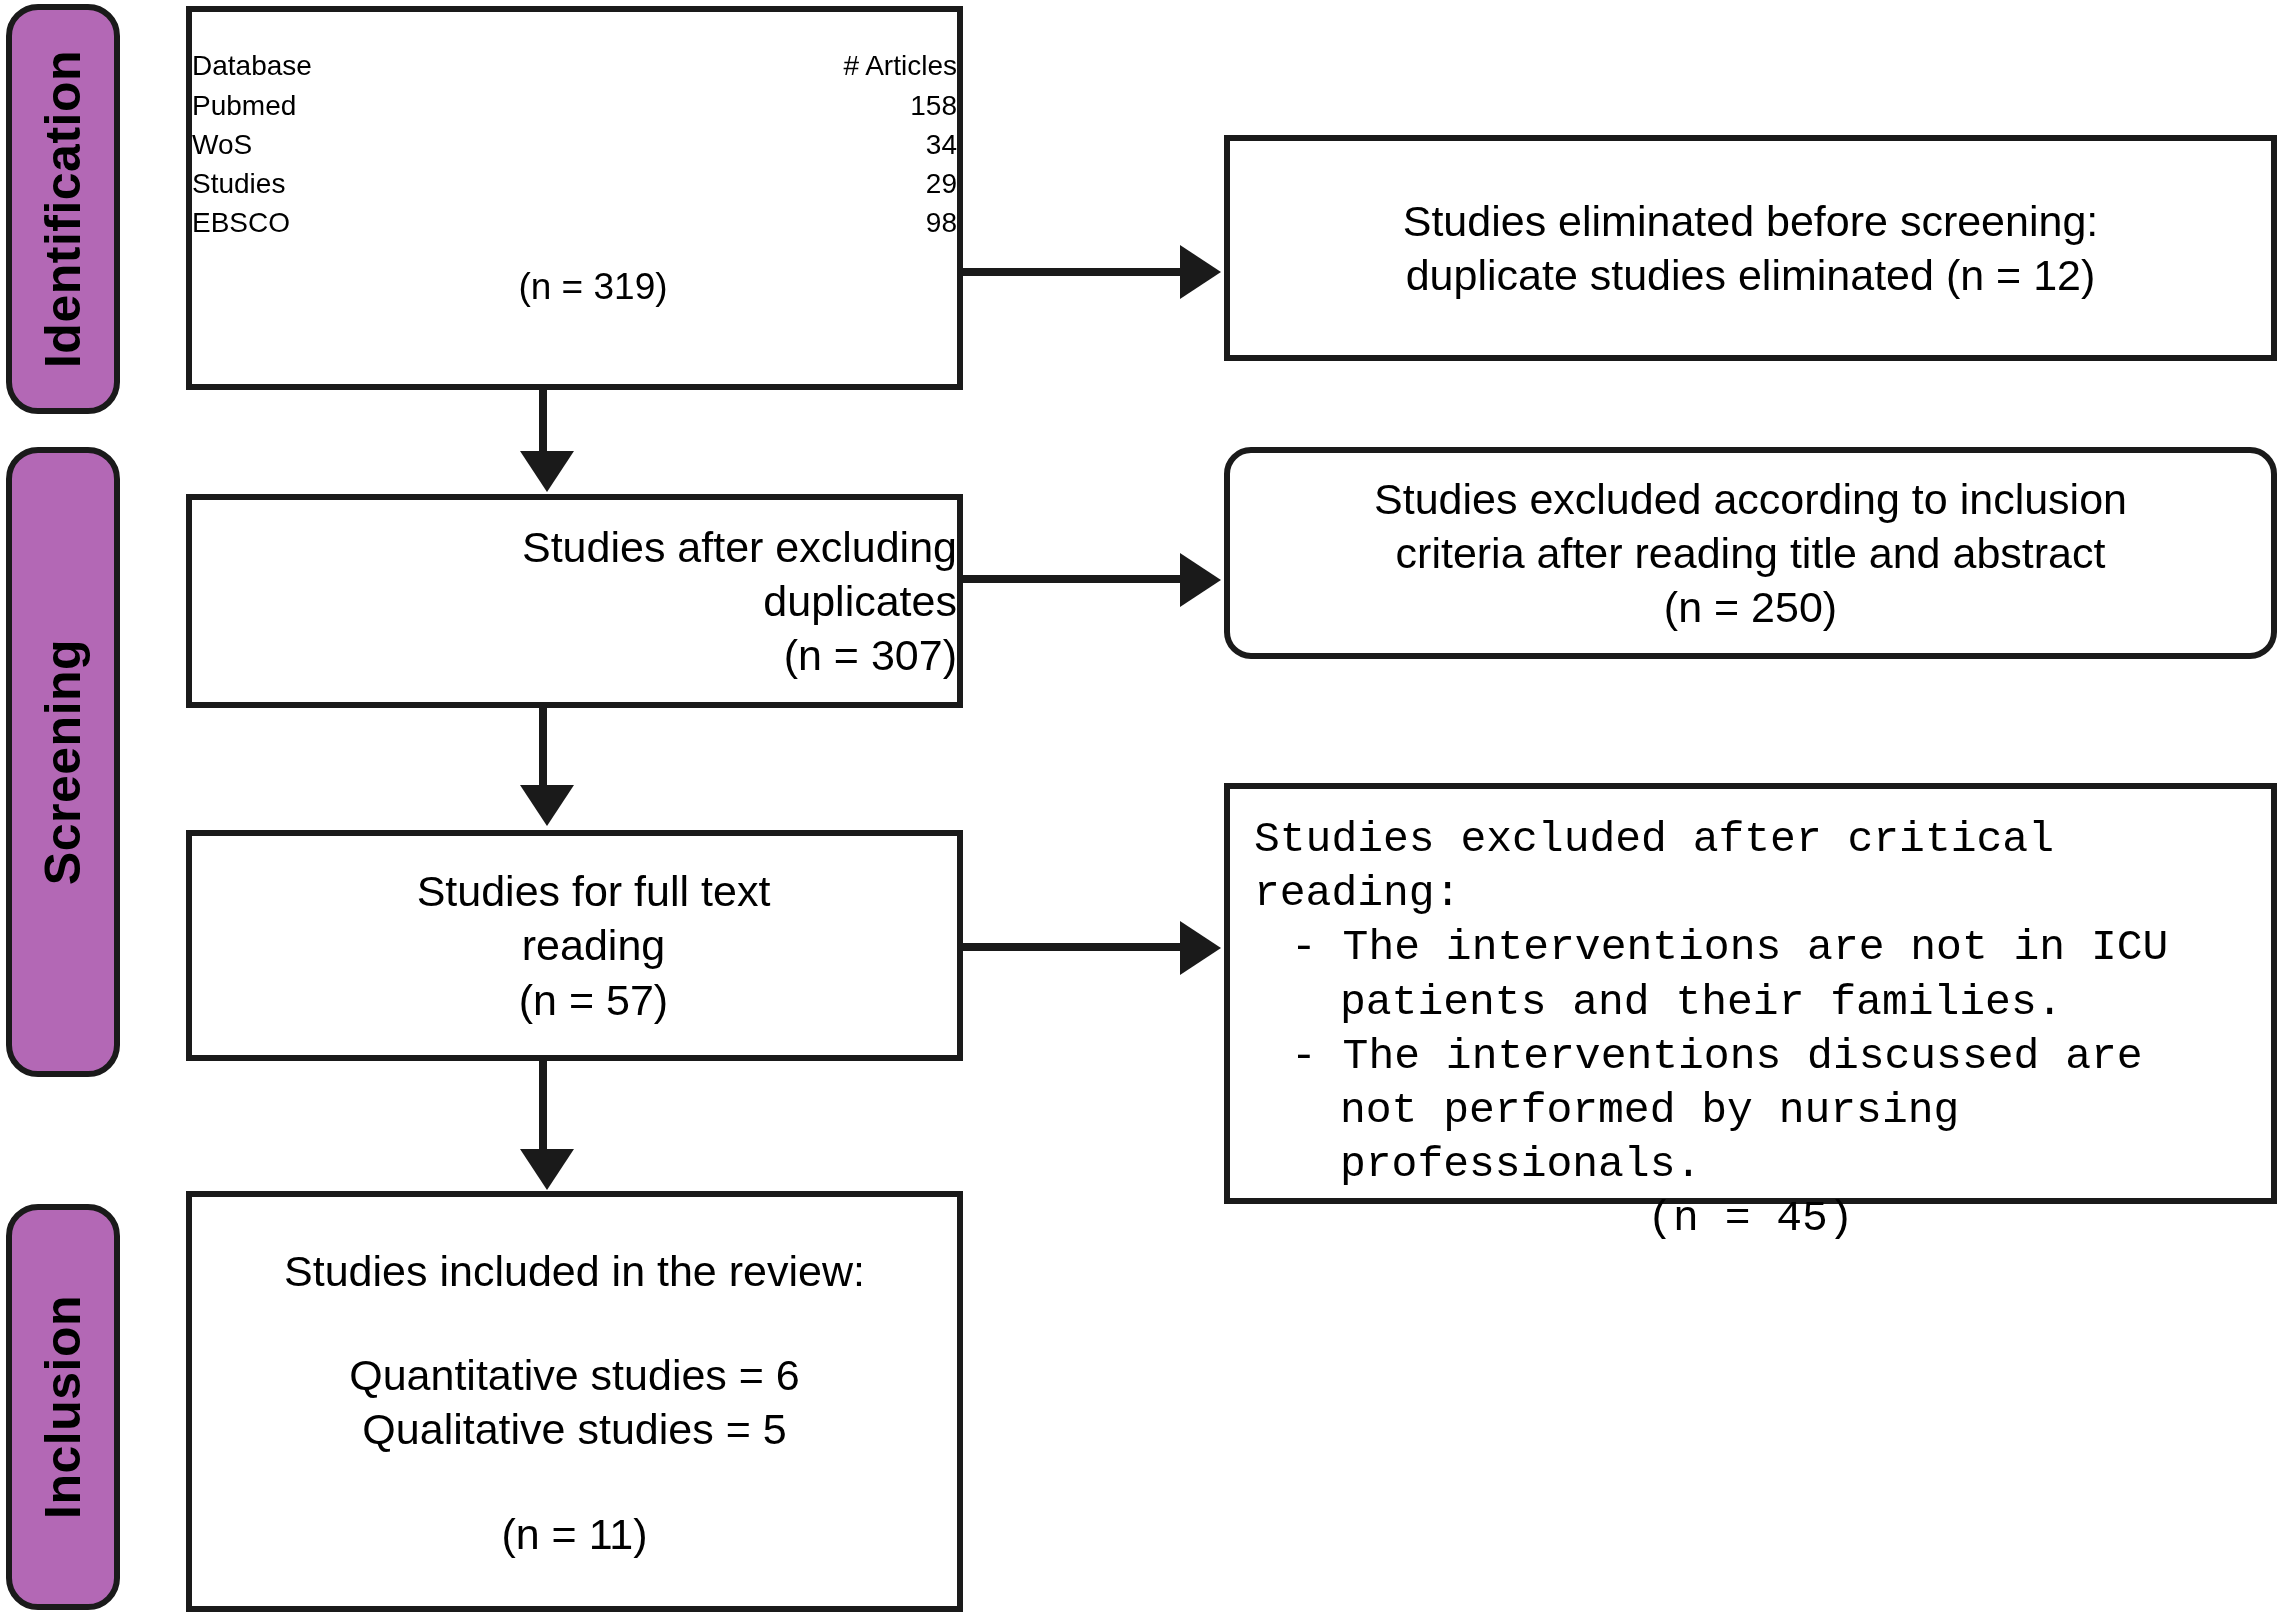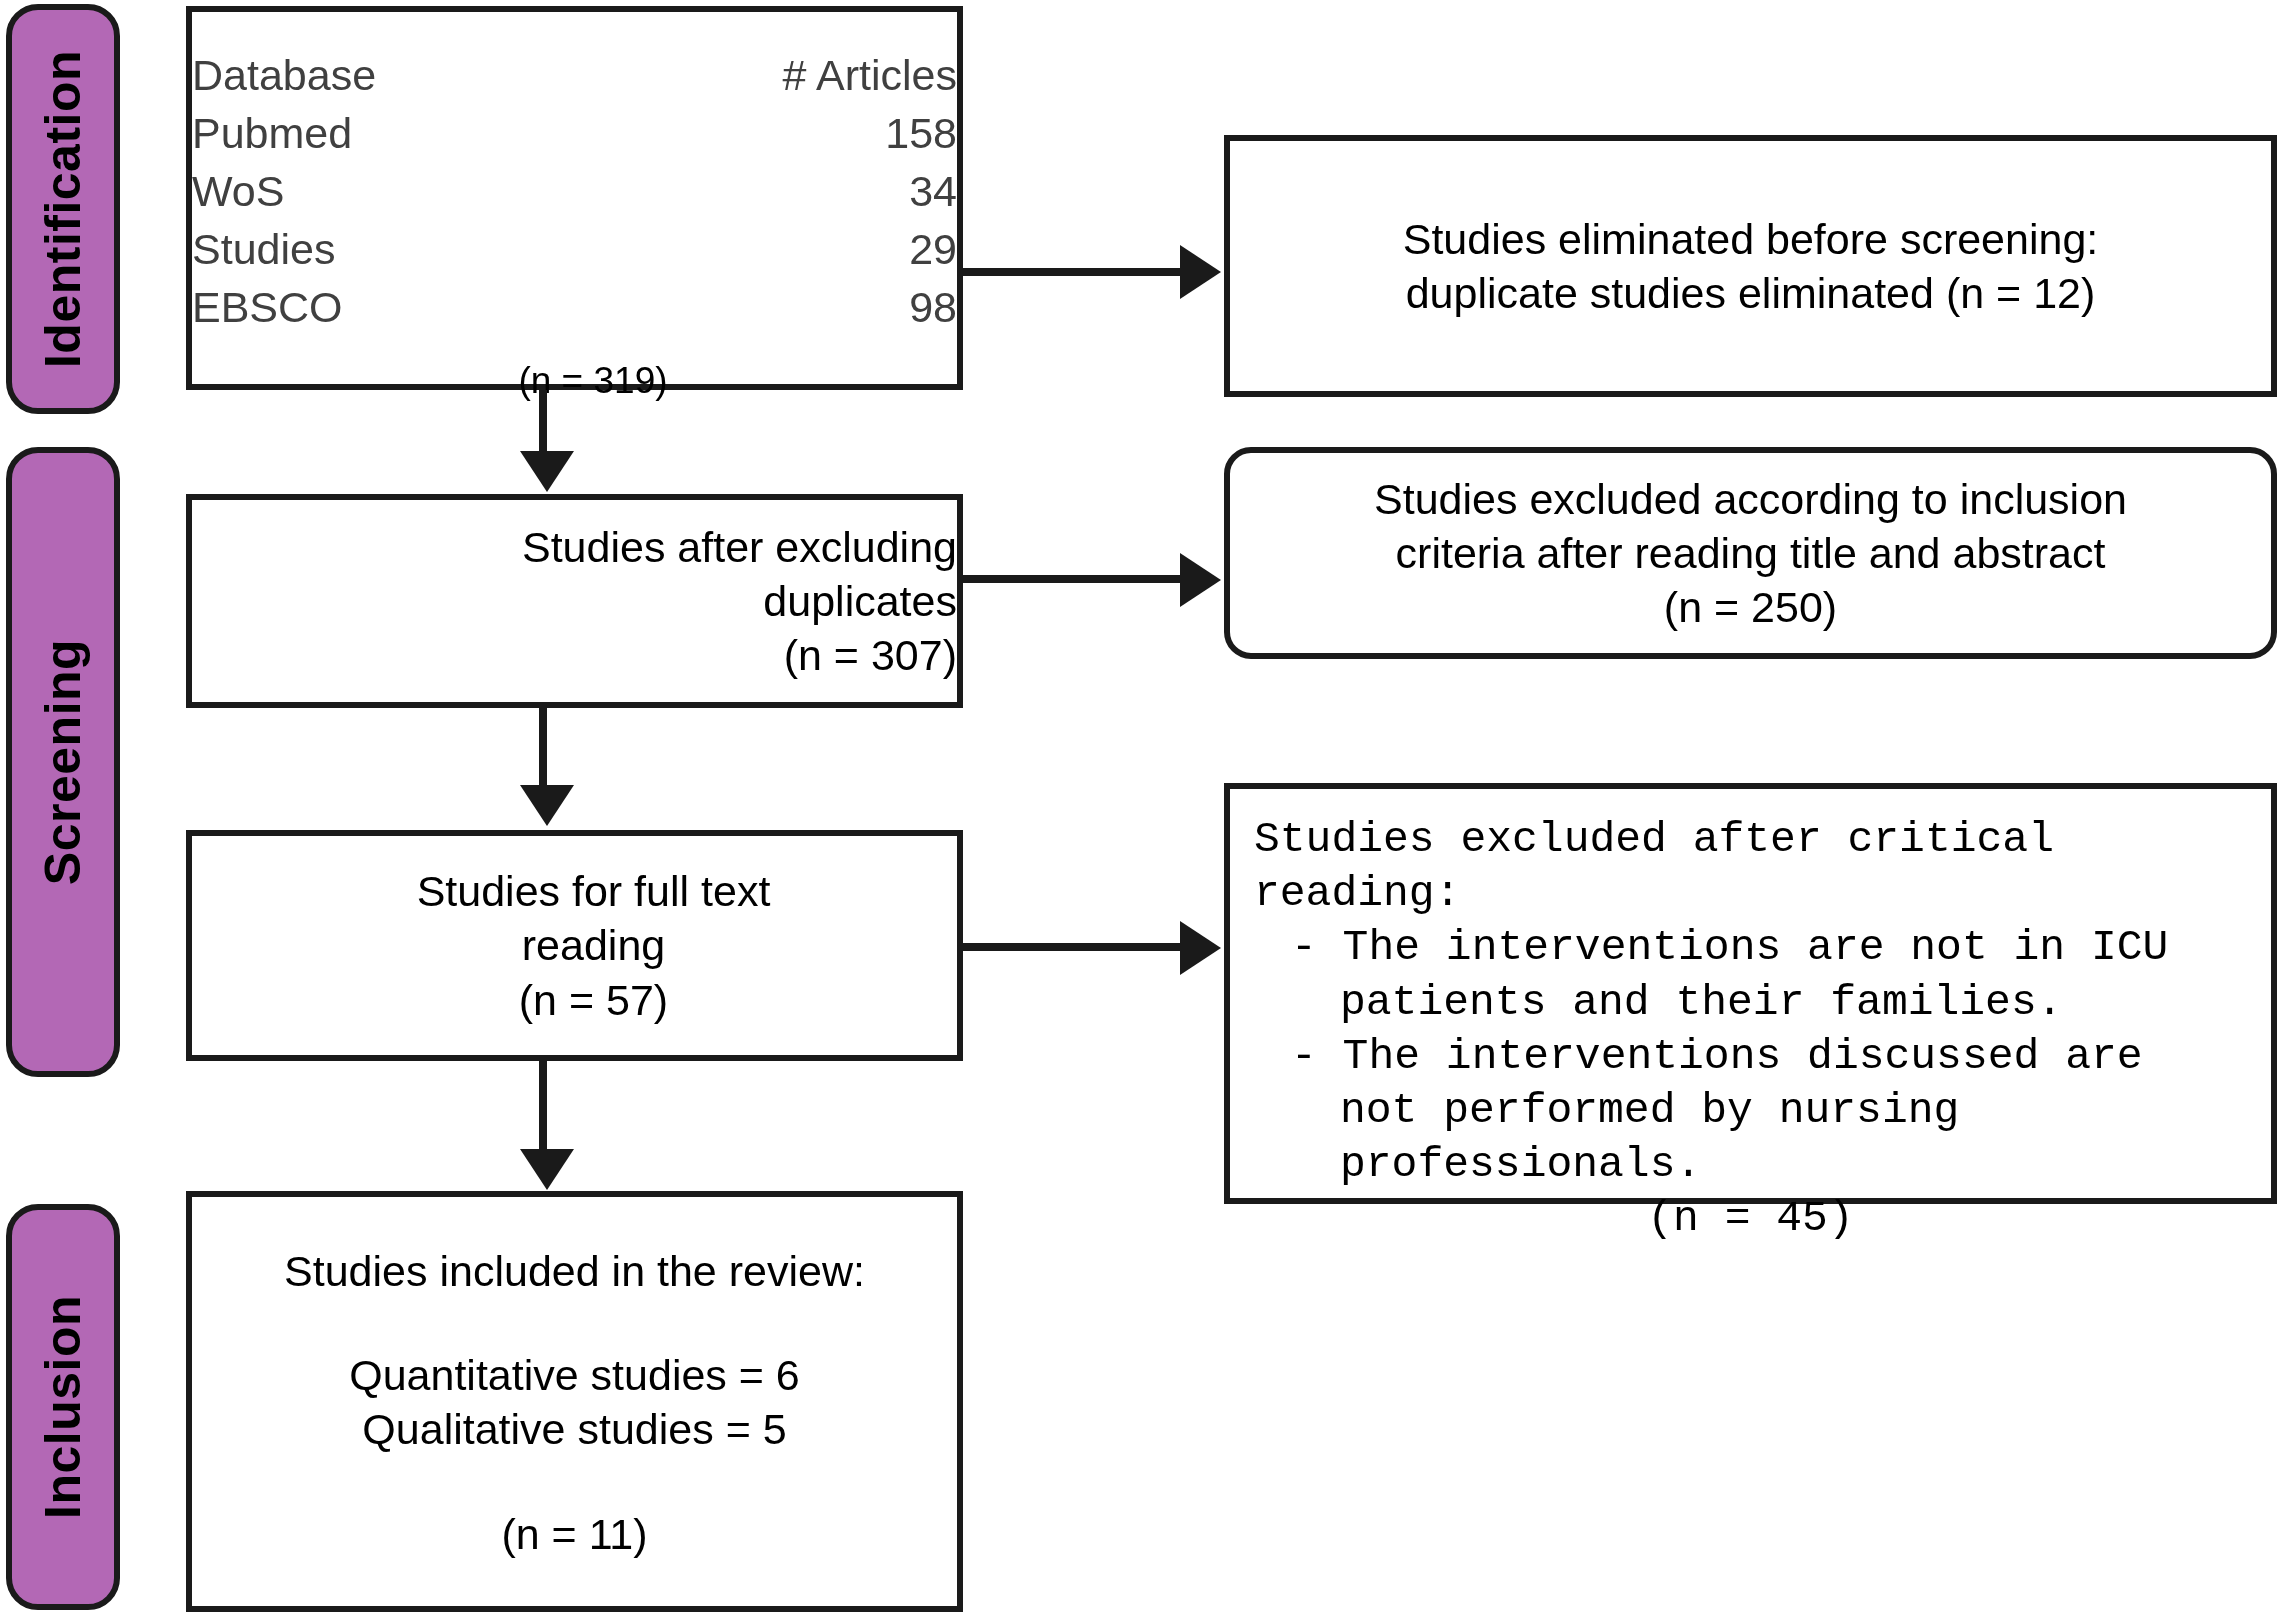--- a/index.html
+++ b/index.html
@@ -65,44 +65,44 @@
   #box-sources {
     left: 186px;  top: 5.6px;  width: 777px; height: 384px;
     justify-content: flex-start;
     padding: 35px 0 0 0;
   }
   #box-sources .src-table {
     width: 100%;
     border-collapse: collapse;
   }
   #box-sources .src-table td {
-    font-size: 43px;
+    font-size: 28px;
     padding: 1.9px 0;
-    color: #404040;
+    color: #000000;
   }
   #box-sources .src-name { text-align: left;  padding-left: 76px; }
   #box-sources .src-count { text-align: right; padding-right: 101px; }
   #box-sources .src-total {
     text-align: center;
     font-size: 37px;
     margin-top: 22px;
     padding-left: 37px;
   }
 
   #box-after-duplicates { left: 186px; top: 494px;  width: 777px; height: 214px; text-align: right; }
   #box-full-text        { left: 186px; top: 830px;  width: 777px; height: 231px; padding-left: 38px; }
   #box-included {
     left: 186px; top: 1191px; width: 777px; height: 421px;
     justify-content: flex-start;
     padding-top: 47px;
   }
   #box-included .line { text-align: center; }
   #box-included .spacer { height: 50px; }
 
-  #box-excl-duplicates  { left: 1224px; top: 135px;  width: 1053px; height: 262px; justify-content: center; }
+  #box-excl-duplicates  { left: 1224px; top: 135px;  width: 1053px; height: 226px; justify-content: center; }
   #box-excl-criteria    { left: 1224px; top: 447px;  width: 1053px; height: 212px; border-radius: 27px; }
   #box-excl-critical {
     left: 1224px; top: 783px; width: 1053px; height: 421px;
     justify-content: flex-start;
     padding: 24px 24px 0 24px;
     font-family: Liberation Mono, monospace;
   }
   #box-excl-critical .line { text-align: left; }
   #box-excl-critical .bullet   { padding-left: 37px; text-indent: 0; }
   #box-excl-critical .bullet-cont { padding-left: 86px; }

